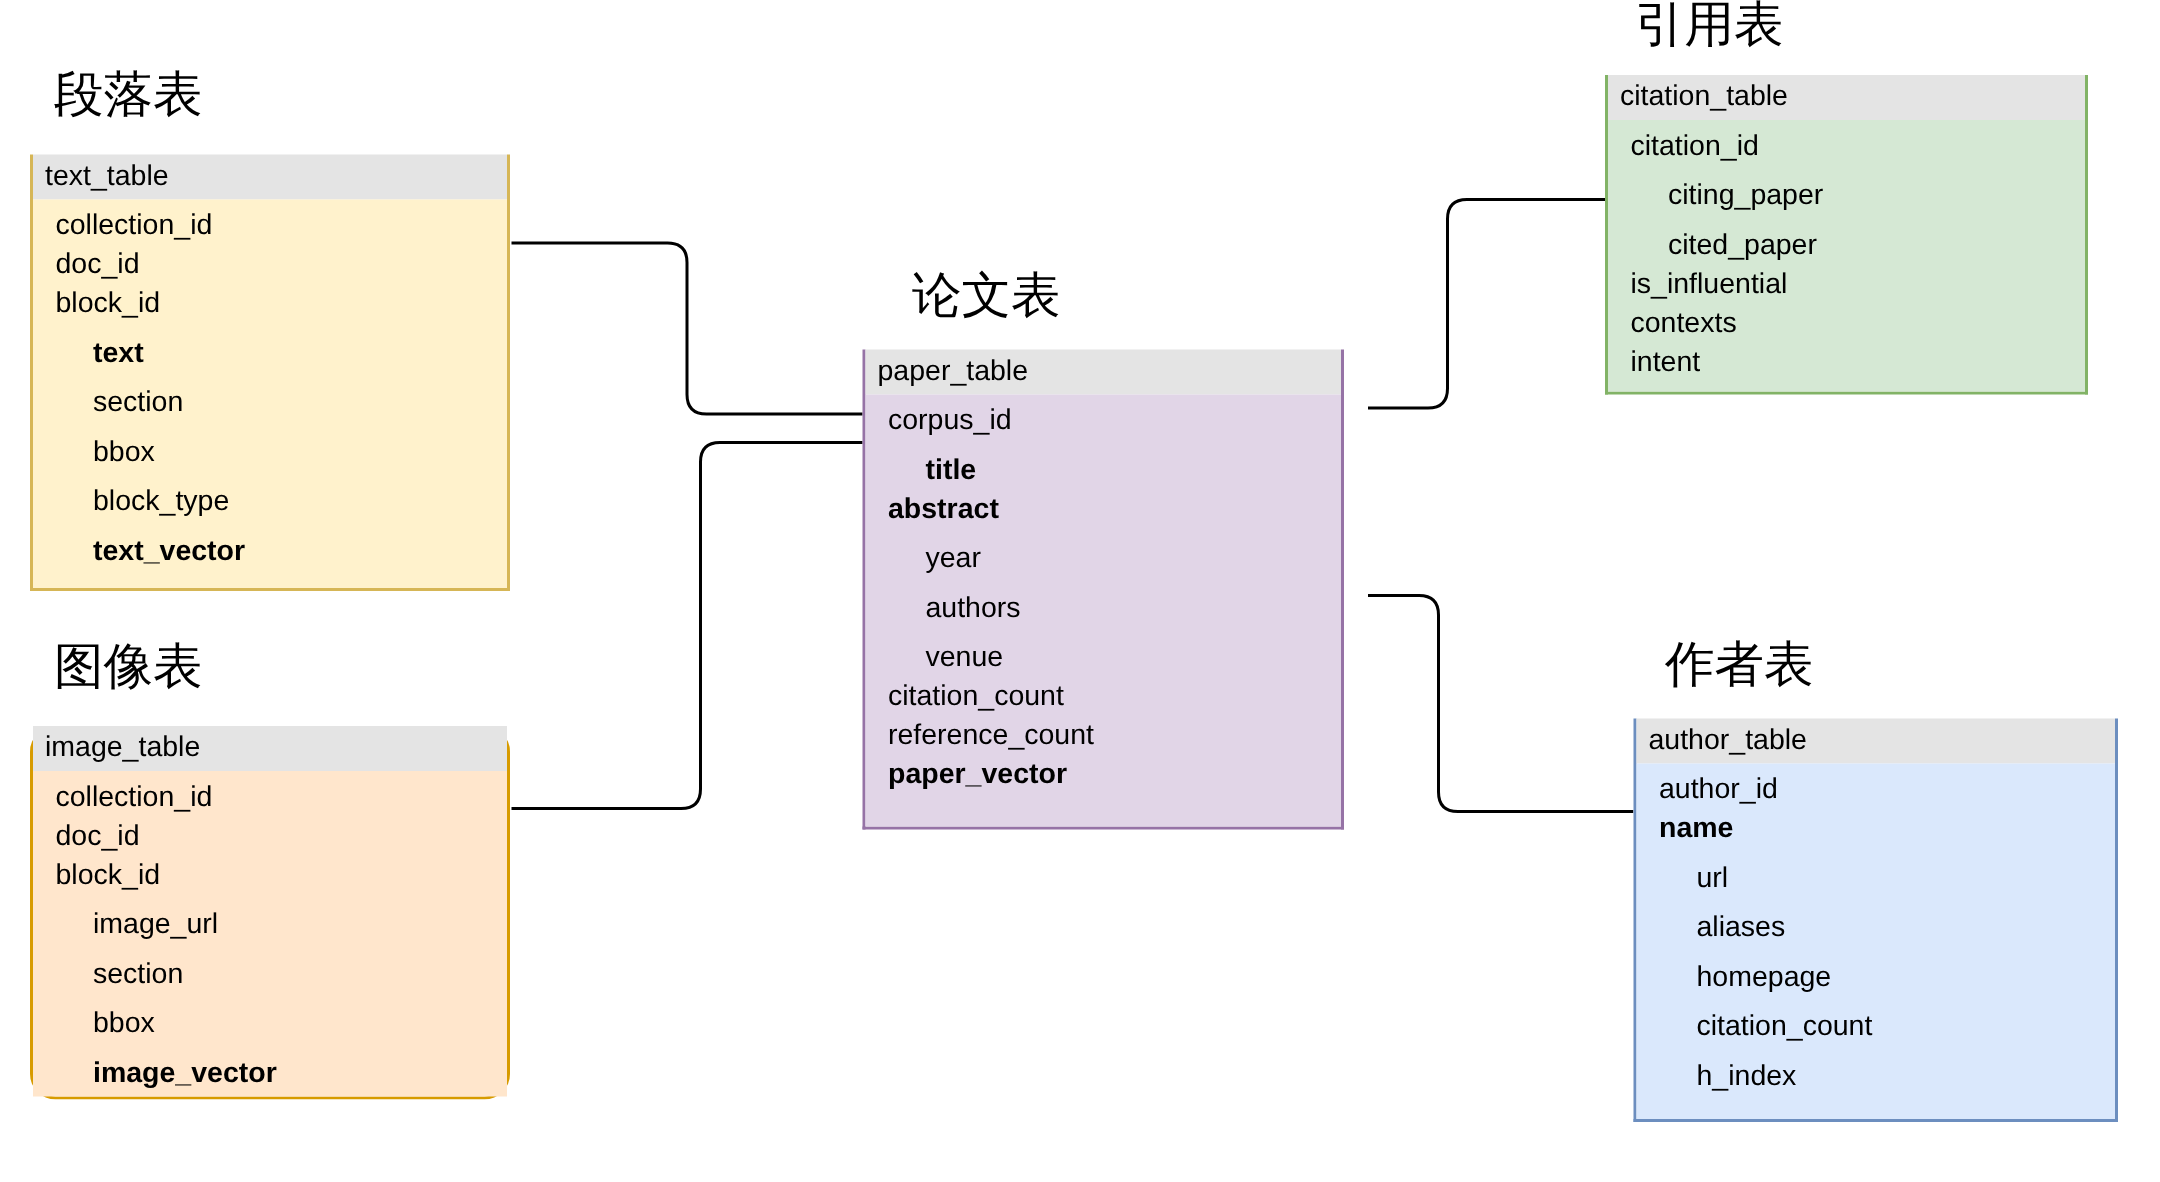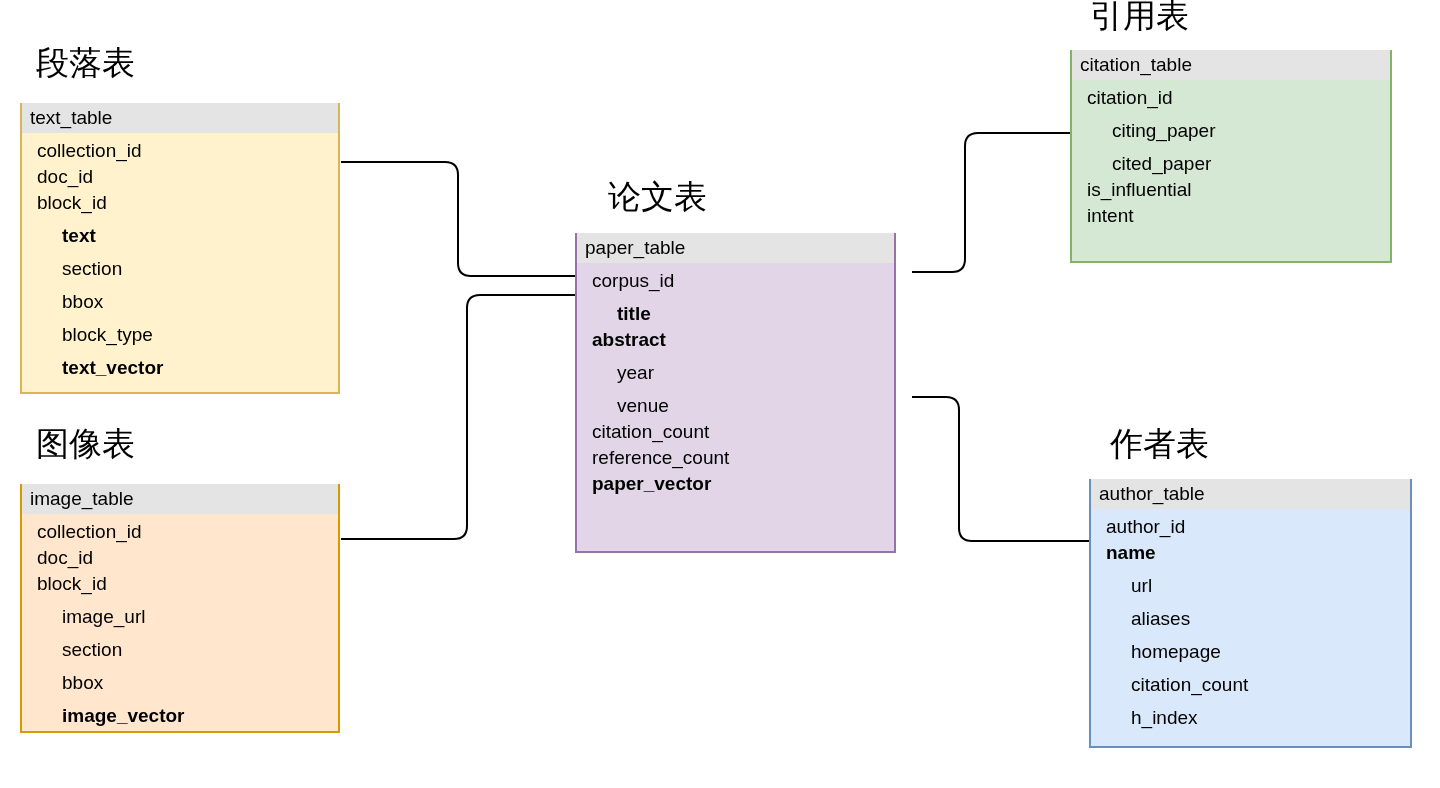--- a/index.html
+++ b/index.html
@@ -75,54 +75,56 @@
         <div class="db-field">doc_id</div>
         <div class="db-field">block_id</div>
         <div class="db-field bold gap">text</div>
         <div class="db-field gap">section</div>
         <div class="db-field gap">bbox</div>
         <div class="db-field gap">block_type</div>
         <div class="db-field bold gap">text_vector</div>
       </div>
     </div>
     <div class="table-title" style="left: 36px; top: 426px;">图像表</div>
-    <div class="db-table" style="left: 20px; top: 484px; width: 320px; height: 249px; border-color: rgb(215, 155, 0);">
+    <div class="db-table" style="left: 20px; top: 484px; width: 320px; height: 249px; border-color: rgb(215, 155, 0); border-radius: 17px;">
       <div class="db-header" style="background: rgb(228, 228, 228);">image_table</div>
       <div class="db-body" style="background: rgb(255, 230, 204);">
         <div class="db-field">collection_id</div>
         <div class="db-field">doc_id</div>
         <div class="db-field">block_id</div>
         <div class="db-field gap">image_url</div>
         <div class="db-field gap">section</div>
         <div class="db-field gap">bbox</div>
         <div class="db-field bold gap">image_vector</div>
       </div>
     </div>
     <div class="table-title" style="left: 608px; top: 179px;">论文表</div>
     <div class="db-table" style="left: 575px; top: 233px; width: 321px; height: 320px; border-color: rgb(150, 115, 166);">
       <div class="db-header" style="background: rgb(228, 228, 228);">paper_table</div>
       <div class="db-body" style="background: rgb(225, 213, 231);">
         <div class="db-field">corpus_id</div>
         <div class="db-field bold gap">title</div>
         <div class="db-field bold">abstract</div>
         <div class="db-field gap">year</div>
+        <div class="db-field gap">authors</div>
         <div class="db-field gap">venue</div>
         <div class="db-field">citation_count</div>
         <div class="db-field">reference_count</div>
         <div class="db-field bold">paper_vector</div>
       </div>
     </div>
     <div class="table-title" style="left: 1090px; top: -2px;">引用表</div>
     <div class="db-table" style="left: 1070px; top: 50px; width: 322px; height: 213px; border-color: rgb(130, 179, 102);">
       <div class="db-header" style="background: rgb(228, 228, 228);">citation_table</div>
       <div class="db-body" style="background: rgb(213, 232, 212);">
         <div class="db-field">citation_id</div>
         <div class="db-field gap">citing_paper</div>
         <div class="db-field gap">cited_paper</div>
         <div class="db-field">is_influential</div>
+        <div class="db-field">contexts</div>
         <div class="db-field">intent</div>
       </div>
     </div>
     <div class="table-title" style="left: 1110px; top: 426px; font-family: Liberation Serif, serif;">作者表</div>
     <div class="db-table" style="left: 1089px; top: 479px; width: 323px; height: 269px; border-color: rgb(108, 142, 191);">
       <div class="db-header" style="background: rgb(228, 228, 228);">author_table</div>
       <div class="db-body" style="background: rgb(218, 232, 252);">
         <div class="db-field">author_id</div>
         <div class="db-field bold">name</div>
         <div class="db-field gap">url</div>

